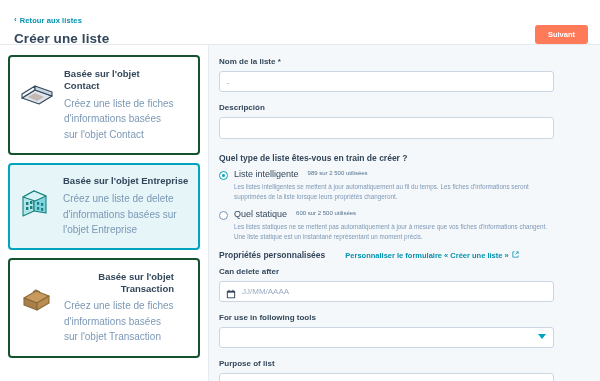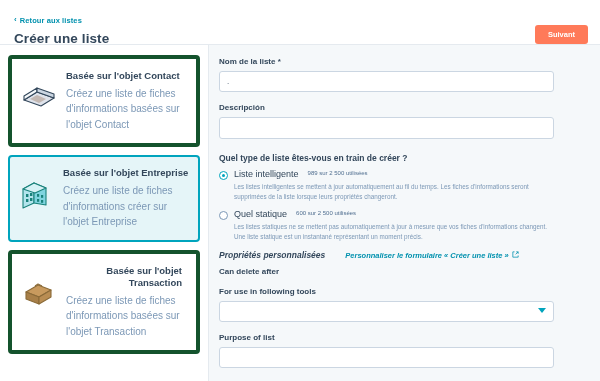--- a/index.html
+++ b/index.html
@@ -45,23 +45,23 @@
 
   
   .cards-pane {
     width: 208px; flex: 0 0 208px;
     background: #ffffff;
     padding: 10px 8px 0 8px;
     overflow: hidden;
   }
   .card {
     display: flex; align-items: flex-start; gap: 8px;
-    border: 4px solid #14532d; border-radius: 4px;
+    border: 2px solid #14532d; border-radius: 4px;
     background: #ffffff;
-    padding: 11px 14px 11px 8px;
+    padding: 11px 24px 11px 8px;
     margin-bottom: 8px;
     cursor: pointer;
     min-height: 76px;
   }
   .card.selected {
     border: 2px solid #00a4bd;
     background: #e5f5f8;
     padding: 10px 9px 10px 7px;
   }
   .card-icon { flex: 0 0 38px; width: 38px; height: 38px; margin-top: 8px; }
@@ -120,21 +120,21 @@
   .radio-count {
     font-size: 6px; color: #516f90; font-weight: 400; margin-left: 3px;
   }
   .radio-desc {
     font-size: 6.3px; color: #7c98b6; line-height: 1.6;
     margin: 2px 0 8px 15px; max-width: 330px;
   }
 
   .props-header {
     display: flex; align-items: baseline; gap: 7px;
-    margin: 6px 0 7px 0; flex-wrap: wrap; font-style: italic;
+    margin: 6px 0 7px 0; flex-wrap: wrap;
   }
   .props-title { font-size: 8.5px; font-weight: 700; color: #33475b; }
   .props-link {
     font-size: 7.5px; font-weight: 700; color: #0091ae;
     text-decoration: none; display: inline-flex; align-items: center; gap: 3px; padding-left: 13px;
   }
   .ext-icon { display: inline-block; }
 
   .date-input-wrap { position: relative; }
   .date-input {
@@ -209,21 +209,21 @@
             <rect x="9" y="24" width="2.4" height="3" fill="#18817a"></rect>
             <rect x="13" y="23" width="2.4" height="3" fill="#18817a"></rect>
             <rect x="20" y="19" width="2.2" height="2.8" fill="#18817a"></rect>
             <rect x="24" y="20" width="2.2" height="2.8" fill="#18817a"></rect>
             <rect x="20" y="24" width="2.2" height="2.8" fill="#18817a"></rect>
             <rect x="24" y="25" width="2.2" height="2.8" fill="#18817a"></rect>
           </svg>
         </div>
         <div class="card-text">
           <div class="card-title">Basée sur l'objet Entreprise</div>
-          <div class="card-desc">Créez une liste de fiches d'informations créer sur l'objet Entreprise</div>
+          <div class="card-desc">Créez une liste de delete d'informations basées sur l'objet Entreprise</div>
         </div>
       </div>
 
       <div class="card center-title">
         <div class="card-icon">
           <svg width="38" height="38" viewBox="0 0 38 38">
             <path d="M6 19 L18 12 L31 17 L19 24 Z" fill="#c89a5e" stroke="#8a6a38" stroke-width="1.1" stroke-linejoin="round"></path>
             <path d="M6 19 L6 26 L19 31 L19 24 Z" fill="#a87f48" stroke="#8a6a38" stroke-width="1.1" stroke-linejoin="round"></path>
             <path d="M19 24 L19 31 L31 24 L31 17 Z" fill="#b98d53" stroke="#8a6a38" stroke-width="1.1" stroke-linejoin="round"></path>
             <path d="M15 13 L18 11 L22 13" fill="none" stroke="#8a6a38" stroke-width="1.1" stroke-linejoin="round"></path>
@@ -274,20 +274,31 @@
               <path d="M3.6 1.2 H1.2 V8.8 H8.8 V6.4" fill="none" stroke="#0091ae" stroke-width="1.1"></path>
               <path d="M6 1.2 H8.8 V4" fill="none" stroke="#0091ae" stroke-width="1.1"></path>
               <path d="M8.8 1.2 L5.2 4.8" fill="none" stroke="#0091ae" stroke-width="1.1"></path>
             </svg>
           </span>
         </a>
       </div>
 
       <div class="field">
         <label class="field-label">Can delete after</label>
+        <div class="date-input-wrap">
+          <span class="cal-icon">
+            <svg width="10" height="10" viewBox="0 0 12 12">
+              <rect x="1" y="2.2" width="10" height="9" rx="1" fill="#33475b"></rect>
+              <rect x="2.2" y="4.4" width="7.6" height="5.6" fill="#ffffff"></rect>
+              <rect x="3" y="0.8" width="1.3" height="2.4" rx=".5" fill="#33475b"></rect>
+              <rect x="7.7" y="0.8" width="1.3" height="2.4" rx=".5" fill="#33475b"></rect>
+            </svg>
+          </span>
+          <input class="date-input" type="text" placeholder="JJ/MM/AAAA" style="">
+        </div>
       </div>
 
       <div class="field">
         <label class="field-label">For use in following tools</label>
         <div class="select-wrap">
           <input class="select-input" type="text" readonly="" value="" style="">
           <span class="caret"></span>
         </div>
       </div>
 

